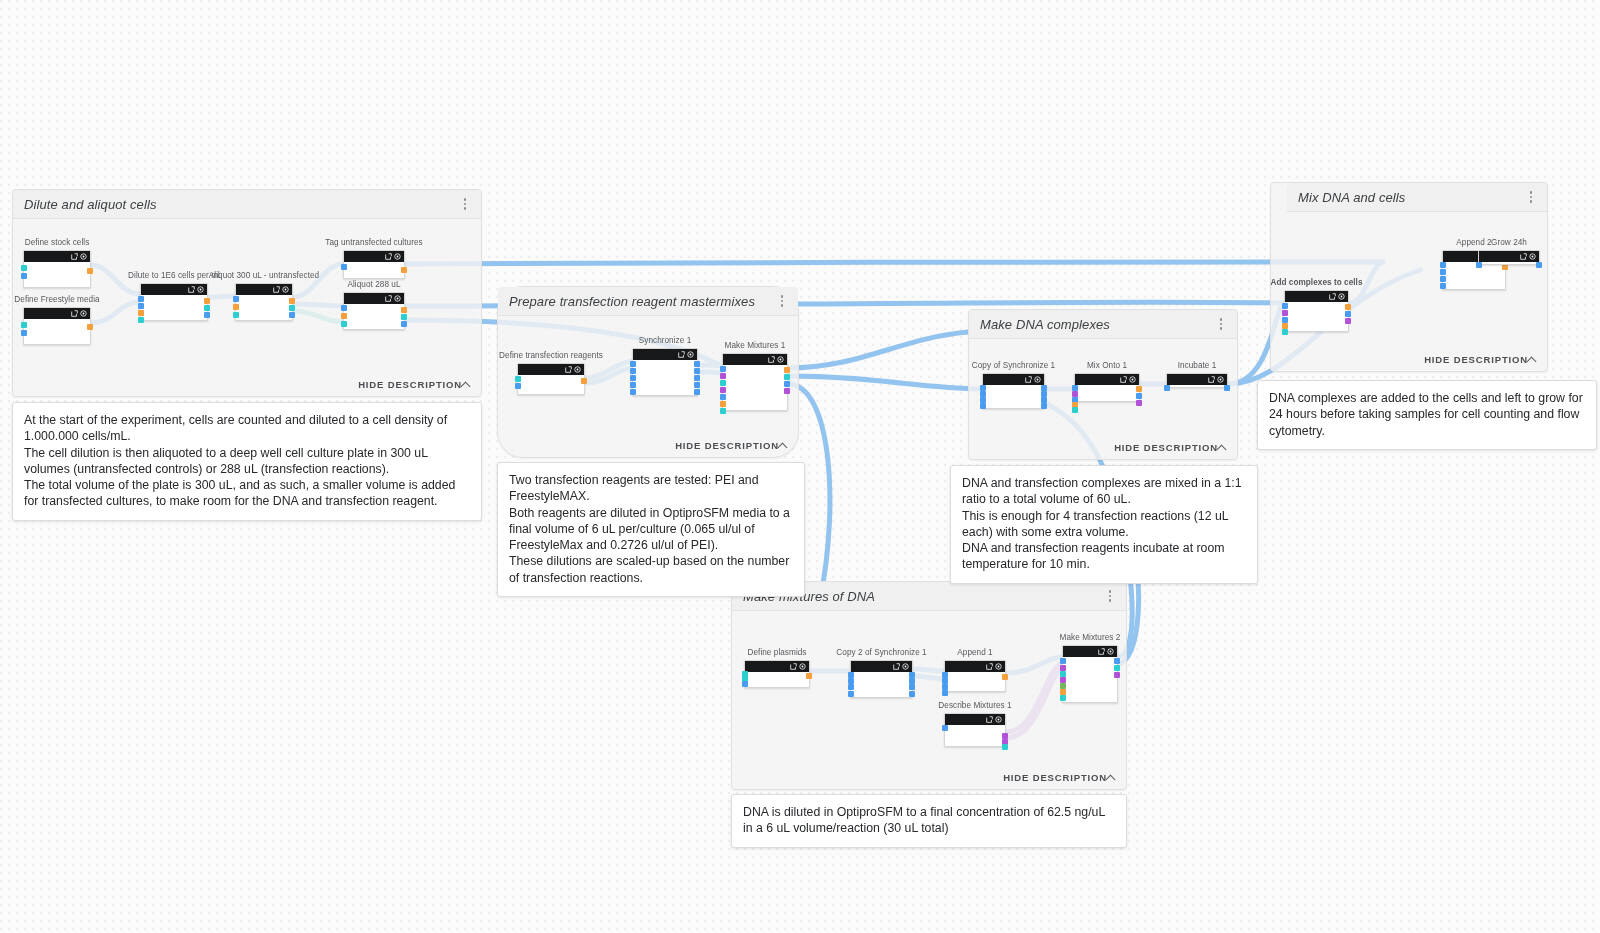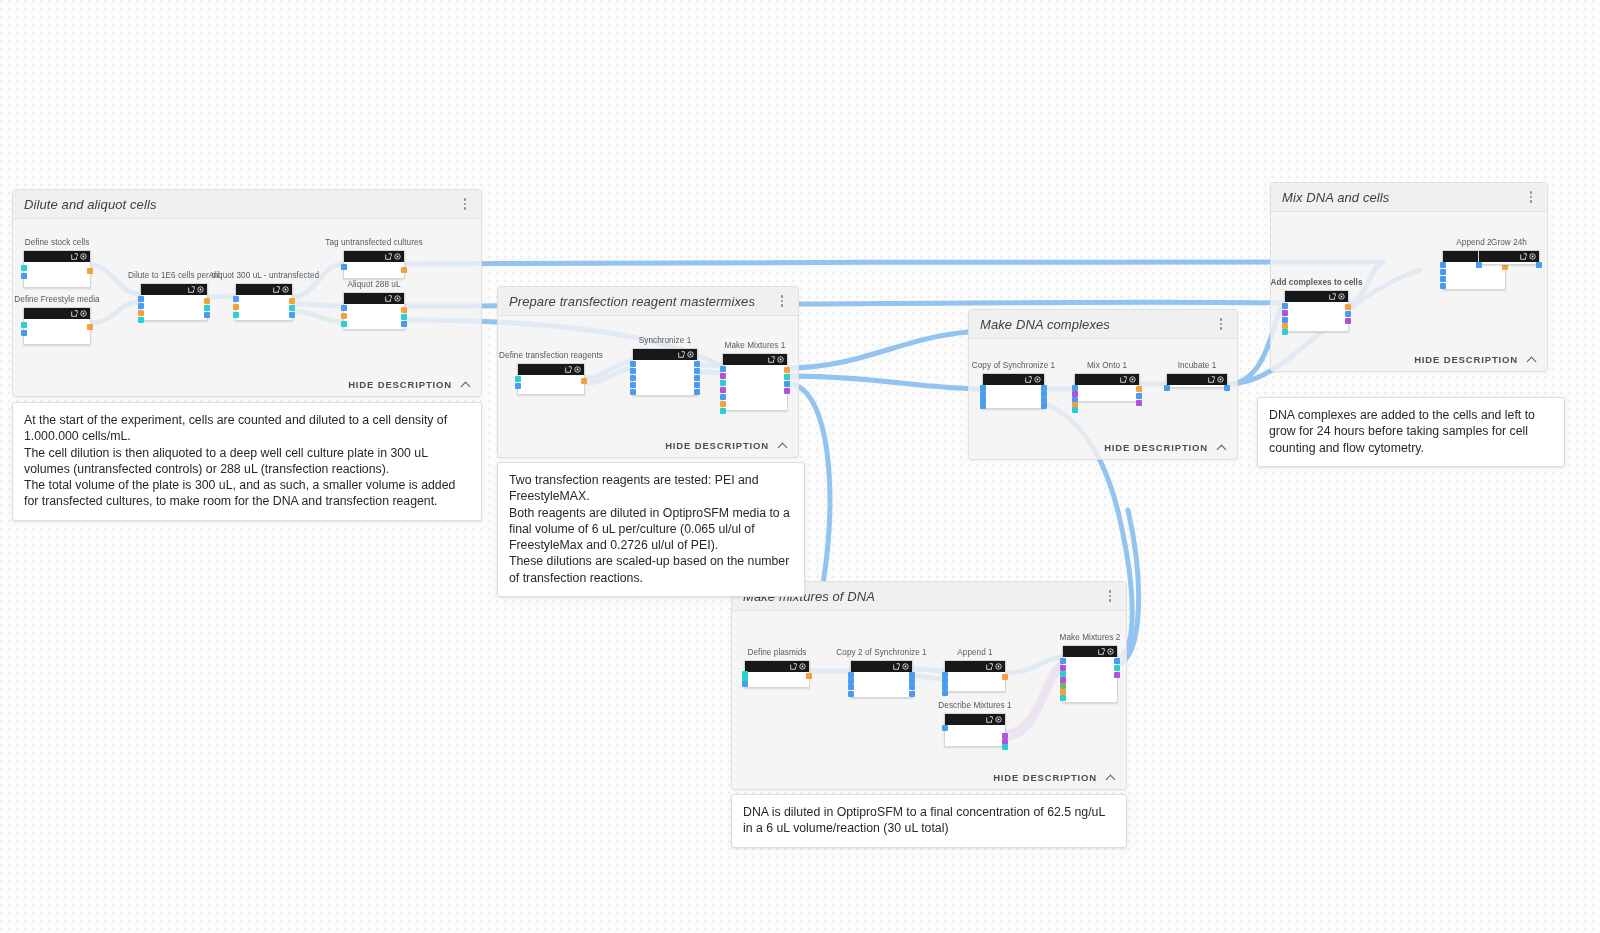--- a/index.html
+++ b/index.html
@@ -59,21 +59,21 @@
     display: flex; flex-direction: column;
     align-items: center; justify-content: center;
     gap: 2px; cursor: pointer;
   }
   .kebab i { width: 2.5px; height: 2.5px; border-radius: 50%; background: #8a8d91; display: block; }
 
   .group-body { position: relative; width: 100%; height: calc(100% - 29px); }
 
   .hide-desc {
     position: absolute; right: 10px; bottom: 6px;
-    display: flex; align-items: center; gap: 10px;
+    display: flex; align-items: center; 
     font-size: 9.5px; font-weight: bold;
     letter-spacing: .85px;
     color: #4a4d51;
     cursor: pointer;
     white-space: nowrap;
   }
   .chev { width: 9px; height: 9px; position: relative; }
   .chev:before {
     content: ""; position: absolute; left: 0; top: 2.5px;
     width: 6px; height: 6px;
@@ -341,21 +341,21 @@
         <div class="port right" style="top: 14px; background: rgb(245, 160, 60);"></div>
         <div class="port right" style="top: 21px; background: rgb(44, 207, 208);"></div>
         <div class="port right" style="top: 28px; background: rgb(74, 156, 240);"></div>
       </div>
     </div>
     <div class="desc-card" style="left: 12px; top: 402px; width: 470px; min-height: 92px;">
       <p>At the start of the experiment, cells are counted and diluted to a cell density of 1.000.000 cells/mL.
 The cell dilution is then aliquoted to a deep well cell culture plate in 300 uL volumes (untransfected controls) or 288 uL (transfection reactions).
 The total volume of the plate is 300 uL, and as such, a smaller volume is added for transfected cultures, to make room for the DNA and transfection reagent.</p>
     </div>
-    <div class="group-panel" style="left: 497px; top: 286px; width: 302px; height: 172px;">
+    <div class="group-panel" style="left: 497px; top: 286px; width: 302px; height: 172px; border-radius: 26px;">
       <div class="group-header">
         <div class="group-title">Prepare transfection reagent mastermixes</div>
         <div class="kebab">
           <i></i>
           <i></i>
           <i></i>
         </div>
       </div>
       <div class="group-body">
         <div class="hide-desc">
@@ -540,21 +540,26 @@
               <circle cx="5" cy="5" r="3.9" fill="none" stroke="#ffffff" stroke-width="1.1"></circle>
               <circle cx="5" cy="5" r="1.3" fill="#ffffff"></circle>
             </svg>
           </span>
         </div>
         <div class="node-body"></div>
         <div class="port left" style="top: 11px; background: rgb(74, 156, 240);"></div>
         <div class="port right" style="top: 11px; background: rgb(74, 156, 240);"></div>
       </div>
     </div>
-    <div class="group-panel" style="left: 1270px; top: 182px; width: 278px; height: 190px;">
+    <div class="desc-card" style="left: 950px; top: 465px; width: 308px; min-height: 98px;">
+      <p>DNA and transfection complexes are mixed in a 1:1 ratio to a total volume of 60 uL.
+This is enough for 4 transfection reactions (12 uL each) with some extra volume.
+DNA and transfection reagents incubate at room temperature for 10 min.</p>
+    </div>
+    <div class="group-panel" style="left: 1270px; top: 182px; width: 278px; height: 190px; padding-left: 16px;">
       <div class="group-header">
         <div class="group-title">Mix DNA and cells</div>
         <div class="kebab">
           <i></i>
           <i></i>
           <i></i>
         </div>
       </div>
       <div class="group-body">
         <div class="hide-desc">
@@ -631,21 +636,21 @@
               <circle cx="5" cy="5" r="3.9" fill="none" stroke="#ffffff" stroke-width="1.1"></circle>
               <circle cx="5" cy="5" r="1.3" fill="#ffffff"></circle>
             </svg>
           </span>
         </div>
         <div class="node-body"></div>
         <div class="port left" style="top: 11px; background: rgb(74, 156, 240);"></div>
         <div class="port right" style="top: 11px; background: rgb(74, 156, 240);"></div>
       </div>
     </div>
-    <div class="desc-card" style="left: 1257px; top: 380px; width: 308px; min-height: 54px; margin-top: 17px;">
+    <div class="desc-card" style="left: 1257px; top: 380px; width: 340px; min-height: 54px;">
       <p>DNA complexes are added to the cells and left to grow for 24 hours before taking samples for cell counting and flow cytometry.</p>
     </div>
     <div class="group-panel" style="left: 731px; top: 581px; width: 396px; height: 209px;">
       <div class="group-header">
         <div class="group-title">Make mixtures of DNA</div>
         <div class="kebab">
           <i></i>
           <i></i>
           <i></i>
         </div>

